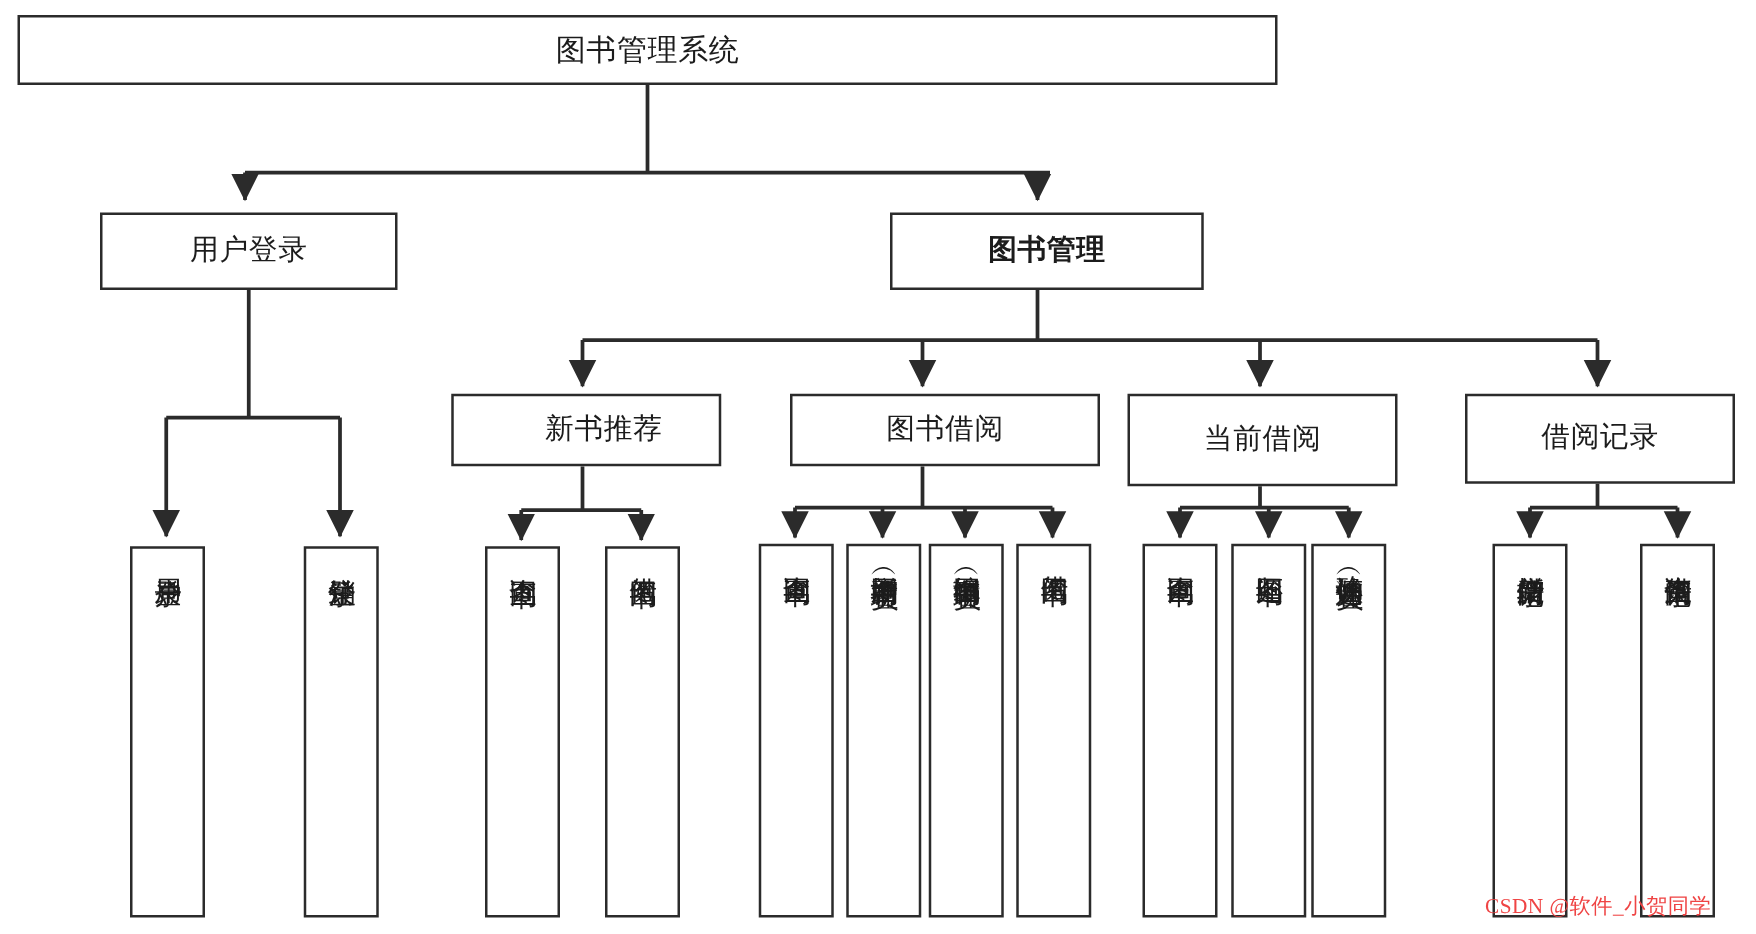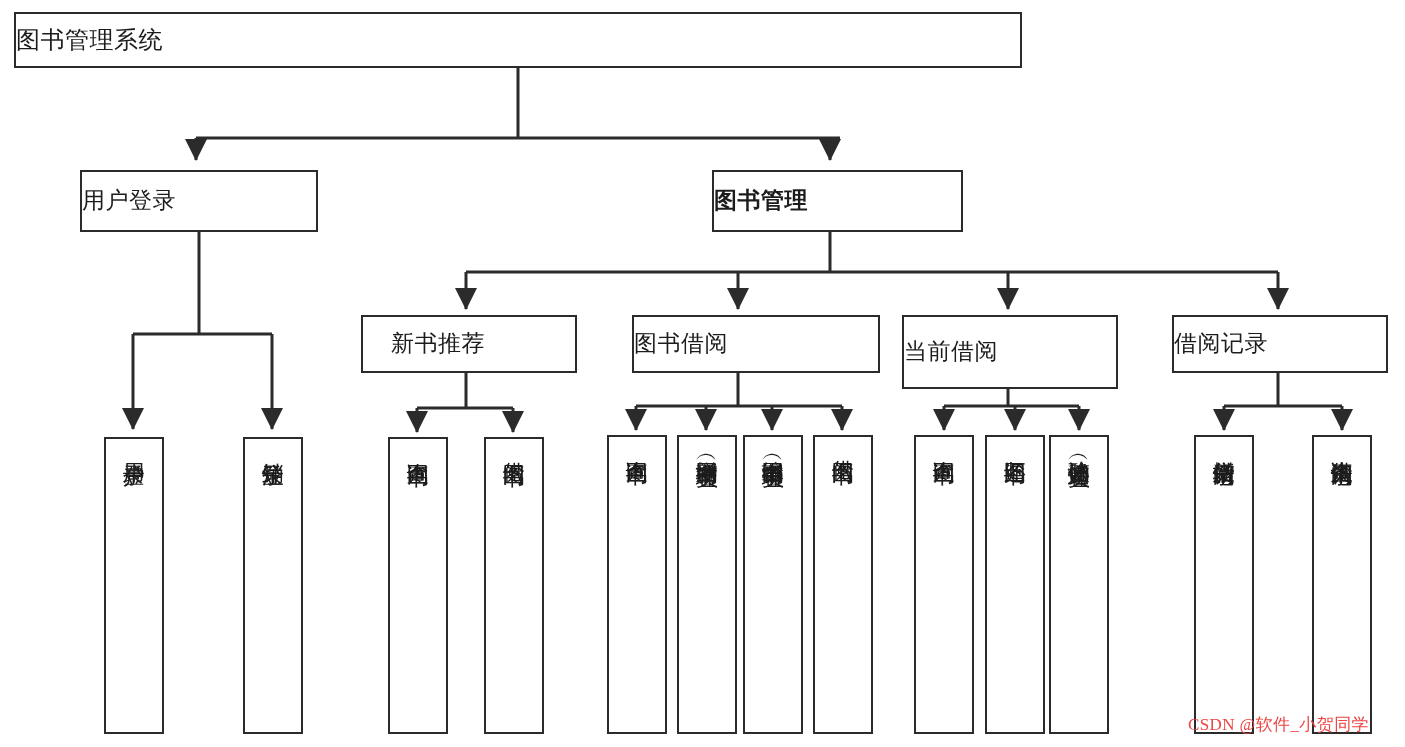--- a/index.html
+++ b/index.html
@@ -24,21 +24,21 @@
     width: 1405px;
     height: 747px;
   }
   .node {
     position: absolute;
     box-sizing: border-box;
     border: 2.5px solid #2b2b2b;
     background: #ffffff;
     display: flex;
     align-items: center;
-    justify-content: flex-start;
+    justify-content: center;
     color: #1c1c1c;
     z-index: 2;
   }
   .node.horizontal {
     font-size: 23px;
     letter-spacing: 0.5px;
     line-height: 1.1;
   }
   .node.root {
     font-size: 24px;
@@ -137,21 +137,21 @@
 
   <div class="node horizontal" style="left:361px; top:315px; width:216px; height:58px;padding-left:28px;">
     <span>新书推荐</span>
   </div>
   <div class="node horizontal" style="left:632px; top:315px; width:248px; height:58px;">
     <span>图书借阅</span>
   </div>
   <div class="node horizontal" style="left:902px; top:315px; width:216px; height:74px;">
     <span>当前借阅</span>
   </div>
-  <div class="node horizontal" style="left:1172px; top:315px; width:216px; height:58px;">
+  <div class="node horizontal" style="left:1172px; top:315px; width:216px; height:72px;">
     <span>借阅记录</span>
   </div>
 
   <div class="node vertical" style="left:104px; top:437px; width:60px; height:297px;">
     <span class="vtext">用户登录</span>
   </div>
   <div class="node vertical" style="left:243px; top:437px; width:60px; height:297px;">
     <span class="vtext">注销登录</span>
   </div>
 

